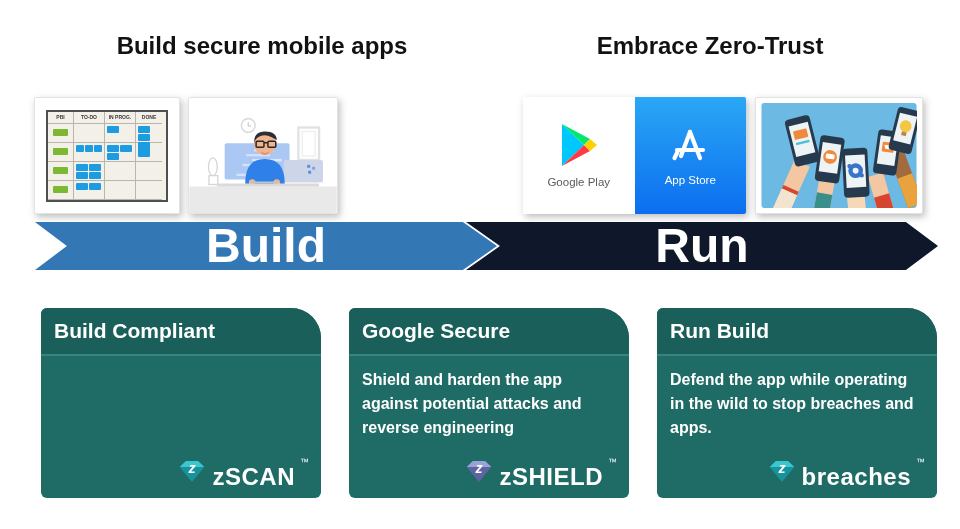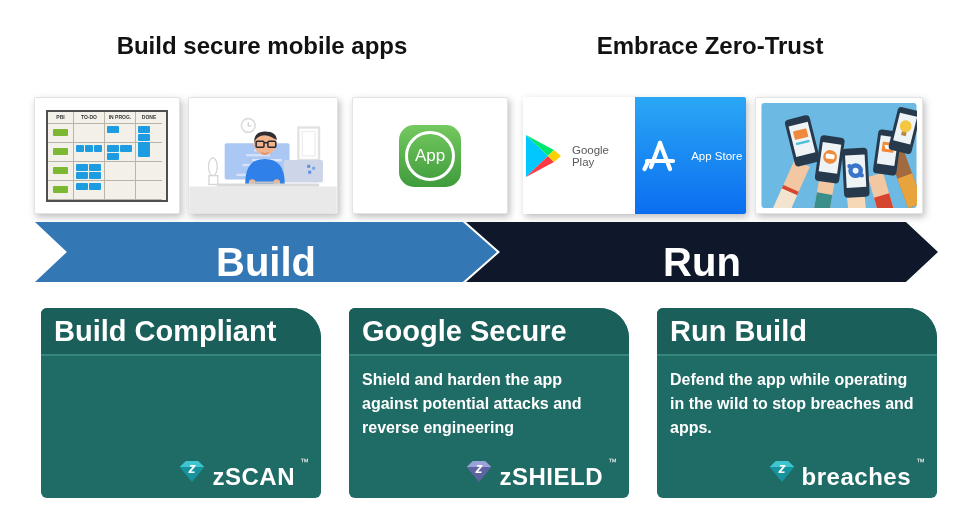--- a/index.html
+++ b/index.html
@@ -38,43 +38,43 @@
 
   
   .app-badge{width:62px;height:62px;border-radius:15px;
              background:linear-gradient(180deg,#74c95f,#3f9b3c);
              display:flex;align-items:center;justify-content:center;}
   .app-ring{width:44px;height:44px;border:3px solid #fff;border-radius:50%;
             display:flex;align-items:center;justify-content:center;
             color:#fff;font-size:17px;}
 
   
-  .store-half{flex:1;display:flex;align-items:center;justify-content:center;gap:9px;}
+  .store-half{flex:1;display:flex;flex-direction:column;align-items:center;justify-content:center;gap:9px;}
   .store-gp{background:#fff;}
   .store-as{background:linear-gradient(180deg,#2aa7f5,#0b6ef0);}
   .store-label{font-size:11.5px;}
   .store-gp .store-label{color:#5a5a5a;}
   .store-as .store-label{color:#fff;}
 
   .fill-svg{display:block;width:100%;height:100%;}
 
   
-  .arrow{position:absolute;top:222px;height:60px;display:flex;align-items:flex-end;justify-content:center;
-         color:#fff;font-weight:bold;font-size:40px;line-height:1;}
+  .arrow{position:absolute;top:222px;height:48px;display:flex;align-items:flex-start;justify-content:center;
+         color:#fff;font-weight:bold;font-size:48px;line-height:1;}
   #arrow-build{left:35px;width:462px;background:#3477b5;
     clip-path:polygon(0 0,92.6% 0,100% 50%,92.6% 100%,0 100%,6.9% 50%);}
   #arrow-run{left:466px;width:472px;background:#0f172a;
     clip-path:polygon(0 0,93.2% 0,100% 50%,93.2% 100%,0 100%,7.2% 50%);}
 
   
   .pcard{position:absolute;top:308px;width:280px;height:190px;background:#1f6b65;
          border-radius:6px 30px 6px 6px;color:#fff;overflow:hidden;box-sizing:border-box;}
   #card-1{left:41px;} #card-2{left:349px;} #card-3{left:657px;}
   .pcard .head{background:#1a5f5a;height:46px;display:flex;align-items:center;padding:0 13px;
-               border-bottom:2px solid #37857c;font-size:29px;font-weight:bold;}
+               border-bottom:2px solid #37857c;font-size:21px;font-weight:bold;}
   .pcard .bodytxt{padding:12px 13px 0 13px;font-size:16px;font-weight:bold;line-height:1.5;}
   .pcard .logo{position:absolute;right:12px;bottom:9px;display:flex;align-items:flex-start;gap:5px;}
   .logo .gem{width:30px;height:27px;margin-top:2px;}
   .logo .pname{font-size:24px;font-weight:bold;letter-spacing:.5px;line-height:1;margin-top:9px;}
   .logo .tm{font-size:9px;line-height:1;margin-top:2px;}
 </style>
 </head>
 <body>
 
 <div class="slide">
@@ -184,27 +184,20 @@
         <rect x="68" y="44" width="8" height="6" rx="1" fill="none" stroke="#26262b" stroke-width="1.5"></rect>
         <rect x="80" y="44" width="8" height="6" rx="1" fill="none" stroke="#26262b" stroke-width="1.5"></rect>
         <path d="M76 45.5 h4" stroke="#26262b" stroke-width="1.4"></path>
         <path d="M73.5 55.5 Q77 58.5 80.5 55.5" stroke="#d88a6a" stroke-width="1.4" fill="none"></path>
       </g>
       <rect x="28" y="87" width="104" height="3" fill="#dadada"></rect>
       <rect x="62" y="85" width="28" height="2" rx="1" fill="#c4c4c4"></rect>
     </svg>
   </div>
 
-  <div class="img-card" id="img-app">
-    <div class="app-badge">
-      <div class="app-ring">
-        <span>App</span>
-      </div>
-    </div>
-  </div>
 
   <div class="img-card" id="img-stores">
     <div class="store-half store-gp">
       <svg width="40" height="44" viewBox="0 0 40 44">
         <path d="M3 1 L25 22 L3 43 Z" fill="#00c8ff"></path>
         <path d="M3 1 L31 16 L25 22 Z" fill="#00e96e"></path>
         <path d="M3 43 L31 28 L25 22 Z" fill="#ff3a44"></path>
         <path d="M31 16 L38 22 L31 28 L25 22 Z" fill="#ffd000"></path>
       </svg>
       <div class="store-label">Google Play</div>

